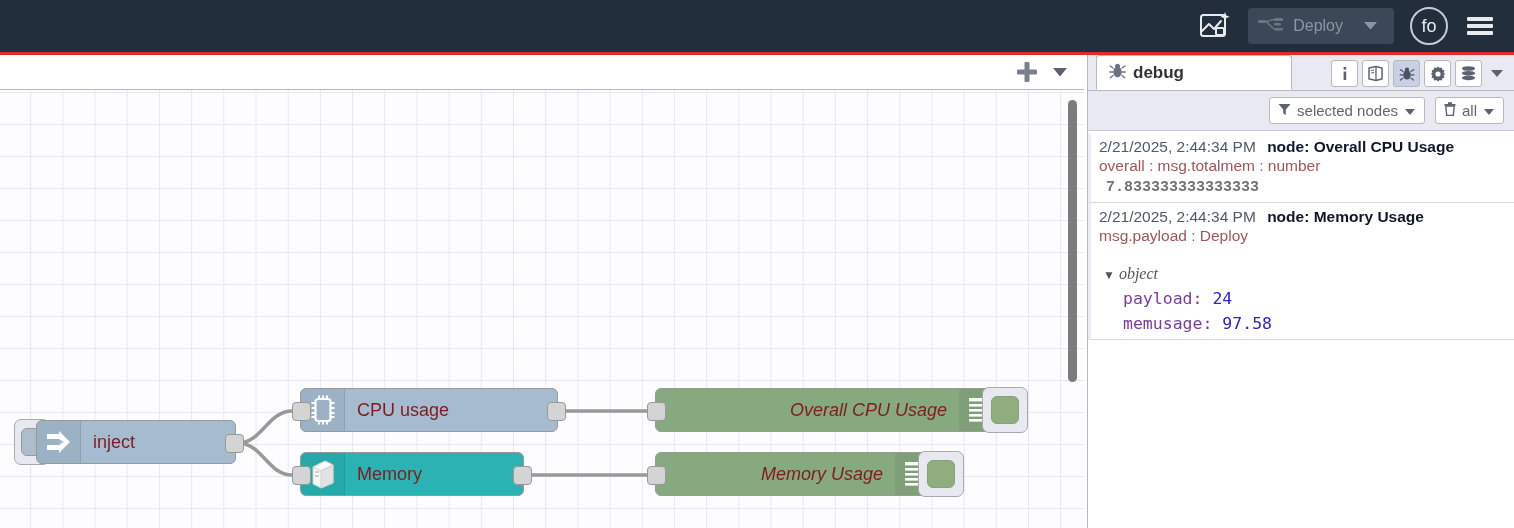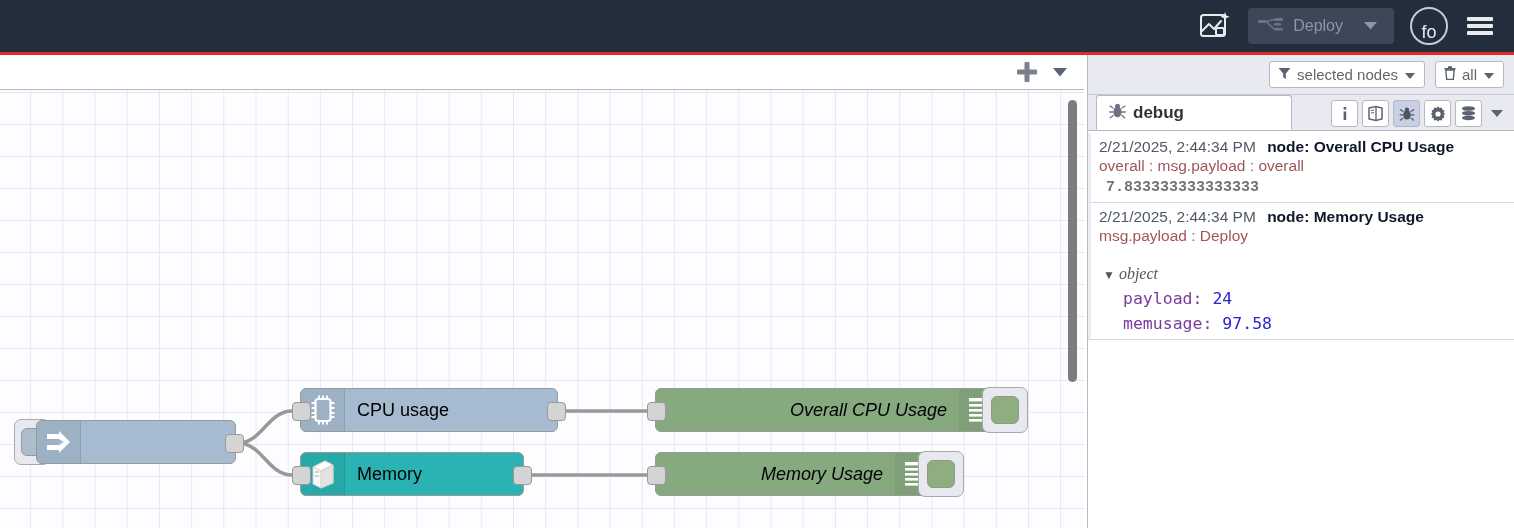--- a/index.html
+++ b/index.html
@@ -42,21 +42,21 @@
     user-select: none;
   }
   #deploy-button .dp-icon { margin-right: 9px; display:flex; }
   #deploy-label { padding-right: 16px; }
   #deploy-caret { padding: 0 10px 0 4px; display: flex; align-items: center; }
 
   #user-avatar {
     width: 38px; height: 38px; border-radius: 50%;
     border: 2px solid #c7cdd4;
     color: #e8ebee; font-size: 18px;
-    display: flex; align-items: flex-end; justify-content: center;
+    display: flex; align-items: center; justify-content: center;
     cursor: pointer;
   }
   #main-menu-button { cursor: pointer; width: 32px; height: 32px;
     display: flex; align-items: center; justify-content: center; }
 
   
   #workspace {
     position: absolute; top: 55px; left: 0;
     width: 1084px; height: 473px;
     background: #fff;
@@ -106,21 +106,21 @@
   .node-icon-box {
     width: 44px; height: 100%;
     border-right: 1px solid rgba(0,0,0,0.10);
     background: rgba(0,0,0,0.05);
     display: flex; align-items: center; justify-content: center;
     border-radius: 5px 0 0 5px;
     flex: 0 0 44px;
   }
   .node-label {
     flex: 1; padding: 0 12px;
-    font-size: 18px; color: #000000;
+    font-size: 18px; color: #7f1d1d;
     white-space: nowrap; overflow: hidden;
   }
   .node-label.lbl-left  { text-align: left; }
   .node-label.lbl-right { text-align: right; font-style: italic; }
 
   .port {
     position: absolute;
     width: 19px; height: 19px;
     background: #d4d4d4;
     border: 1px solid #999;
@@ -340,20 +340,21 @@
       </div>
       <div class="node-body" style="width:200px; background:#a6bbcf;">
         <div class="node-icon-box">
           <svg width="26" height="24" viewBox="0 0 26 24">
             <rect x="1" y="4" width="14" height="5" fill="#fff"></rect>
             <rect x="1" y="15" width="14" height="5" fill="#fff"></rect>
             <path d="M13 1 L24 12 L13 23 Z" fill="#fff"></path>
             <path d="M13 9 L13 15 L18 12 Z" fill="#a6bbcf"></path>
           </svg>
         </div>
+        <div class="node-label lbl-left">inject</div>
         <div class="port out"></div>
       </div>
     </div>
 
     <div class="node" style="left:300px; top:298px; width:258px;">
       <div class="node-body" style="width:258px; background:#a6bbcf;">
         <div class="node-icon-box">
           <svg width="28" height="30" viewBox="0 0 28 30">
             <rect x="6.5" y="4" width="15" height="22" rx="2.5" fill="none" stroke="#fff" stroke-width="2.2"></rect>
             <g fill="#fff">
@@ -435,51 +436,20 @@
       </div>
     </div>
 
     <div id="canvas-scrollbar-track"></div>
     <div id="canvas-scrollbar-thumb"></div>
   </div>
 </div>
 
 <div id="sidebar">
 
-  <div id="debug-toolbar">
-    <div class="dbg-filter-btn">
-      <span>
-        <svg width="13" height="13" viewBox="0 0 13 13">
-            <path d="M0.5 1 L12.5 1 L7.8 6.6 L7.8 12 L5.2 10.3 L5.2 6.6 Z" fill="#5b6270"></path>
-          </svg>
-      </span>
-      <span>selected nodes</span>
-      <span>
-        <svg width="12" height="8" viewBox="0 0 12 8">
-            <path d="M1 1 L6 7 L11 1 Z" fill="#5b6270"></path>
-          </svg>
-      </span>
-    </div>
-    <div class="dbg-filter-btn">
-      <span>
-        <svg width="12" height="14" viewBox="0 0 12 14">
-          <rect x="0.5" y="2" width="11" height="1.8" fill="#5b6270"></rect>
-          <rect x="4" y="0.2" width="4" height="1.8" fill="#5b6270"></rect>
-          <path d="M1.8 4 L10.2 4 L9.3 13.5 L2.7 13.5 Z" fill="none" stroke="#5b6270" stroke-width="1.4"></path>
-        </svg>
-      </span>
-      <span>all</span>
-      <span>
-        <svg width="12" height="8" viewBox="0 0 12 8">
-            <path d="M1 1 L6 7 L11 1 Z" fill="#5b6270"></path>
-          </svg>
-      </span>
-    </div>
-  </div>
-
   <div id="sidebar-tabbar">
     <div id="debug-tab">
       <span>
         <svg width="17" height="17" viewBox="0 0 17 17">
           <ellipse cx="8.5" cy="10" rx="4.2" ry="5.2" fill="#6a7280"></ellipse>
           <circle cx="8.5" cy="4.3" r="2.5" fill="#6a7280"></circle>
           <g stroke="#6a7280" stroke-width="1.3" stroke-linecap="round">
             <path d="M4 6 L1 4"></path>
               <path d="M13 6 L16 4"></path>
             <path d="M3.8 10 L0.8 10"></path>
@@ -535,28 +505,59 @@
         </svg>
       </div>
       <div class="stab-caret">
         <svg width="14" height="9" viewBox="0 0 14 9">
             <path d="M1 1 L7 8 L13 1 Z" fill="#5b6270"></path>
           </svg>
       </div>
     </div>
   </div>
 
+  <div id="debug-toolbar">
+    <div class="dbg-filter-btn">
+      <span>
+        <svg width="13" height="13" viewBox="0 0 13 13">
+            <path d="M0.5 1 L12.5 1 L7.8 6.6 L7.8 12 L5.2 10.3 L5.2 6.6 Z" fill="#5b6270"></path>
+          </svg>
+      </span>
+      <span>selected nodes</span>
+      <span>
+        <svg width="12" height="8" viewBox="0 0 12 8">
+            <path d="M1 1 L6 7 L11 1 Z" fill="#5b6270"></path>
+          </svg>
+      </span>
+    </div>
+    <div class="dbg-filter-btn">
+      <span>
+        <svg width="12" height="14" viewBox="0 0 12 14">
+          <rect x="0.5" y="2" width="11" height="1.8" fill="#5b6270"></rect>
+          <rect x="4" y="0.2" width="4" height="1.8" fill="#5b6270"></rect>
+          <path d="M1.8 4 L10.2 4 L9.3 13.5 L2.7 13.5 Z" fill="none" stroke="#5b6270" stroke-width="1.4"></path>
+        </svg>
+      </span>
+      <span>all</span>
+      <span>
+        <svg width="12" height="8" viewBox="0 0 12 8">
+            <path d="M1 1 L6 7 L11 1 Z" fill="#5b6270"></path>
+          </svg>
+      </span>
+    </div>
+  </div>
+
   <div id="debug-messages">
 
     <div class="dbg-msg">
       <div class="dbg-meta">
         <span>2/21/2025, 2:44:34 PM</span>
         <span class="dbg-node">node: Overall CPU Usage</span>
       </div>
-      <div class="dbg-topic">overall : msg.payload : overall</div>
+      <div class="dbg-topic">overall : msg.totalmem : number</div>
       <div class="dbg-value">7.833333333333333</div>
     </div>
 
     <div class="dbg-msg">
       <div class="dbg-meta">
         <span>2/21/2025, 2:44:34 PM</span>
         <span class="dbg-node">node: Memory Usage</span>
       </div>
       <div class="dbg-topic">msg.payload : Deploy</div>
       <div class="dbg-objhdr">

